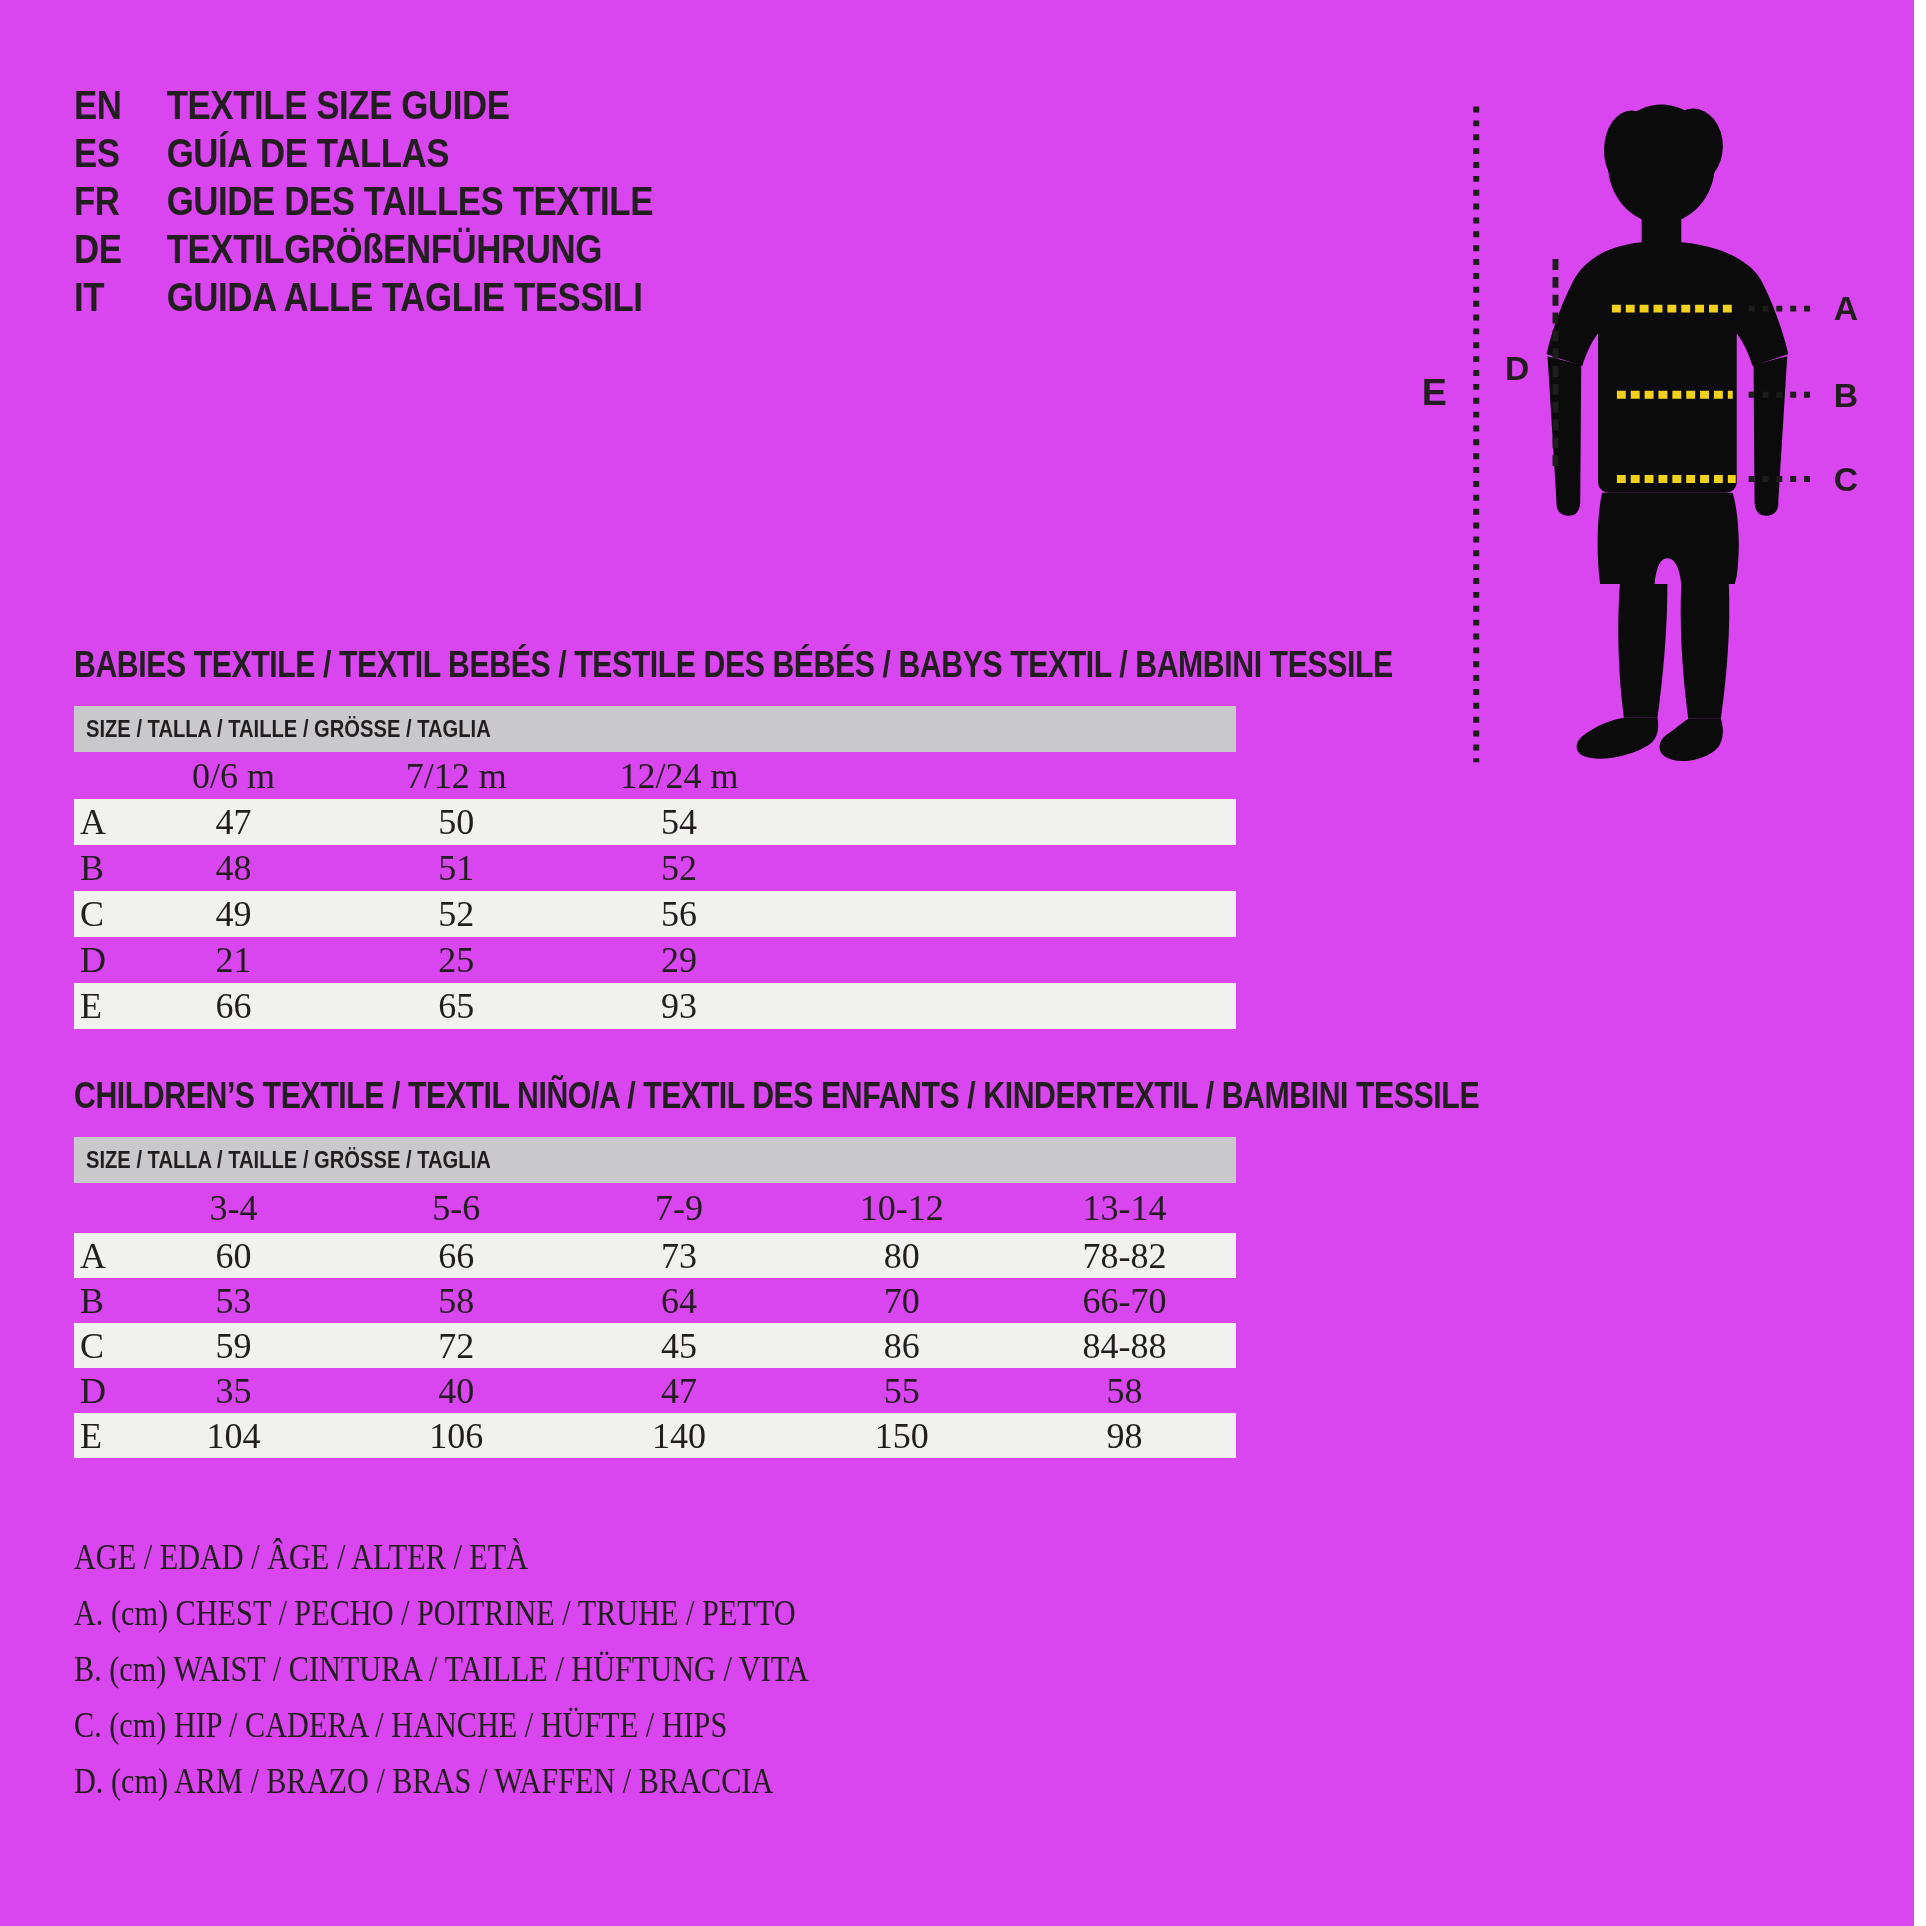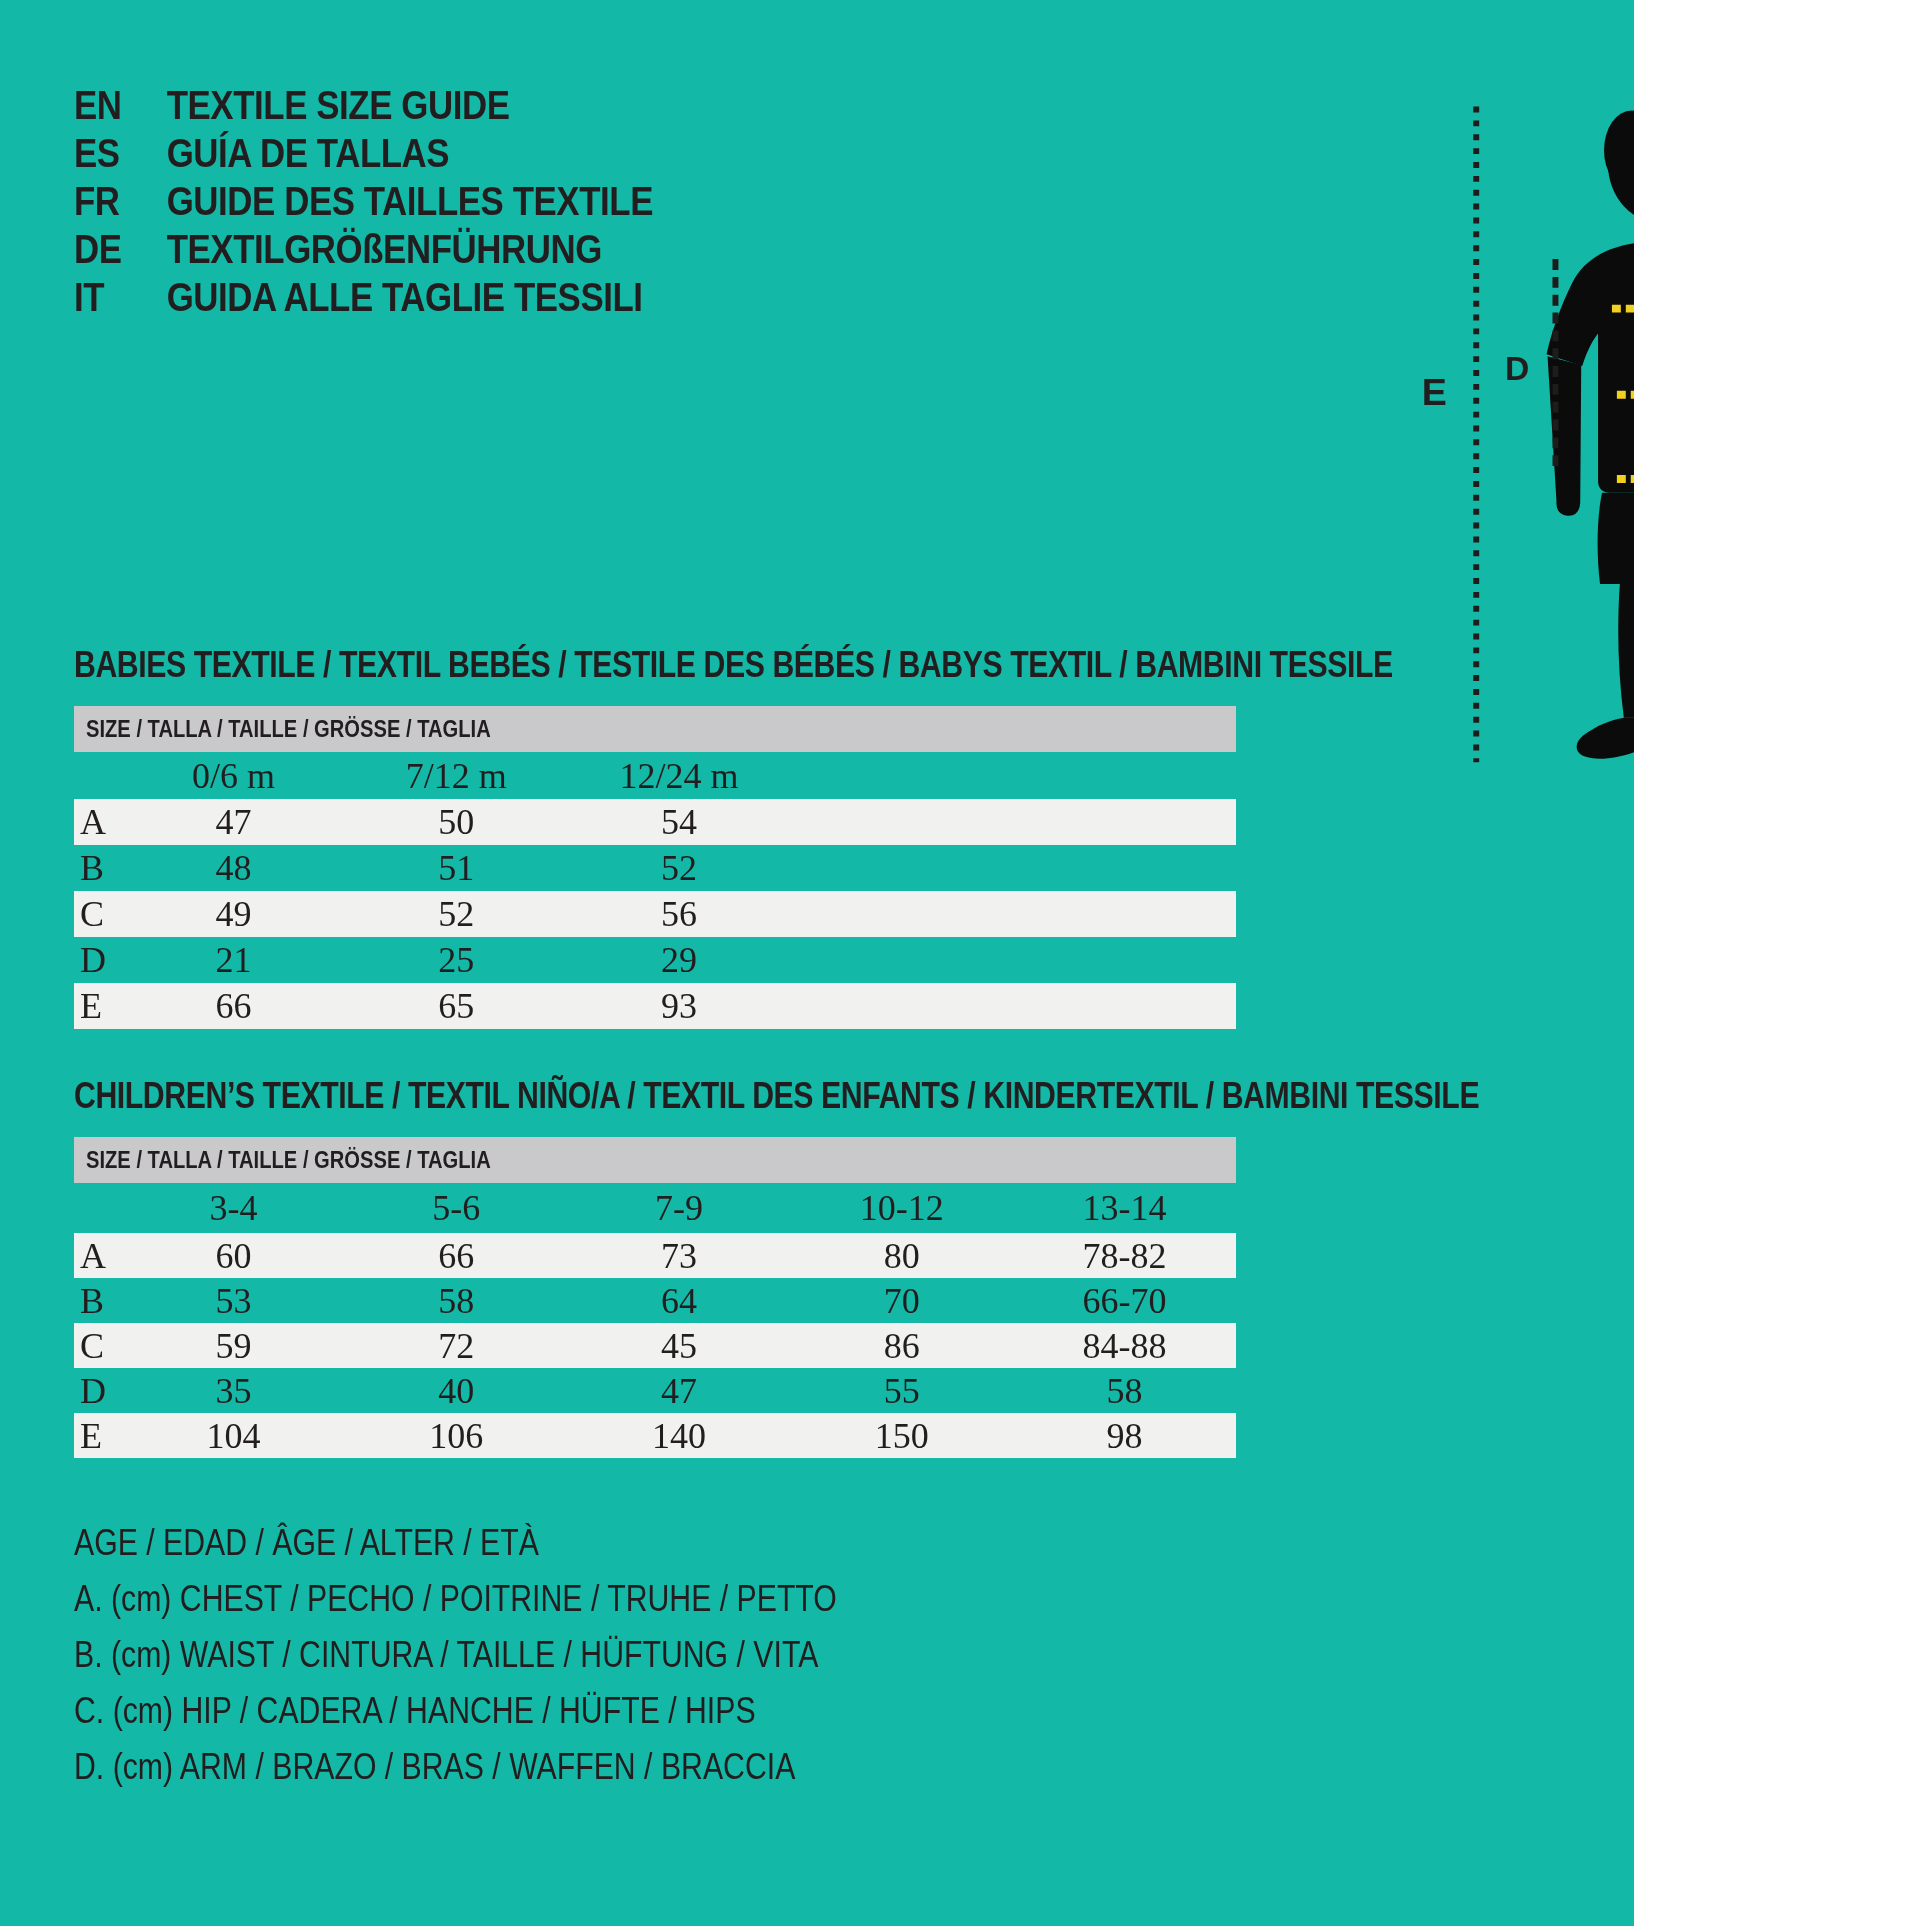--- a/index.html
+++ b/index.html
@@ -1,16 +1,16 @@
 <!DOCTYPE html>
 <html><head>
 <meta charset="utf-8">
 <style>
   html,body{margin:0;padding:0;background:#ffffff;}
-  .page{position:relative;width:1634px;height:1927px;background:#14b8a6;overflow:hidden;
+  .page{position:relative;width:1914px;height:1927px;background:#d946ef;overflow:hidden;
         font-family:"Liberation Sans", sans-serif;color:#221e1f;}
   .condensed{display:inline-block;transform:scaleX(0.84);transform-origin:0 50%;white-space:nowrap;}
 
   
   .lang-header{position:absolute;left:74px;top:81px;}
   .lang-row{display:flex;height:48px;align-items:center;font-size:41px;font-weight:700;
             letter-spacing:-0.5px;transform:scaleX(0.85);transform-origin:0 50%;white-space:nowrap;}
   .lang-code{width:109px;flex:0 0 auto;}
   .lang-title{flex:0 0 auto;}
 
@@ -29,21 +29,21 @@
   .thead-babies{height:47px;}
   .thead-children{height:50px;}
   .sg-row{height:46px;}
   .sg-row.ch{height:45px;}
   .sg-row.stripe{background:#f1f1f0;}
   .cell{text-align:center;}
   .rowlab{text-align:left;padding-left:6px;font-size:36px;}
 
   
   .legend{position:absolute;left:74px;top:1522px;}
-  .legend-line{height:56px;display:flex;align-items:flex-start;font-size:36px;}
+  .legend-line{height:56px;display:flex;align-items:flex-end;font-size:36px;font-family:Liberation Serif, serif;}
 </style>
 </head>
 <body>
 
 <div class="page">
 
   <div class="lang-header">
     <div class="lang-row">
       <span class="lang-code">EN</span>
       <span class="lang-title">TEXTILE SIZE GUIDE</span>

